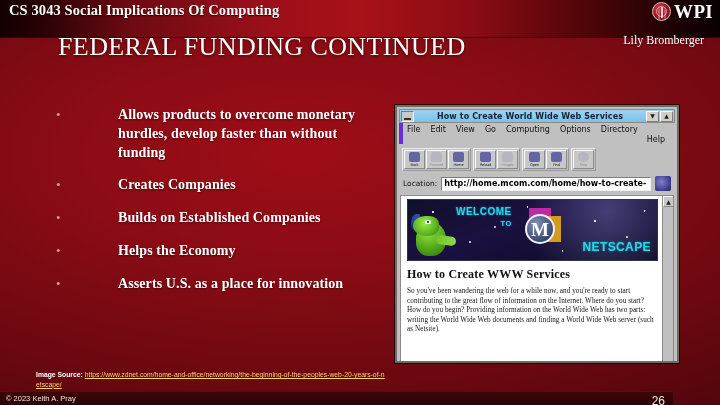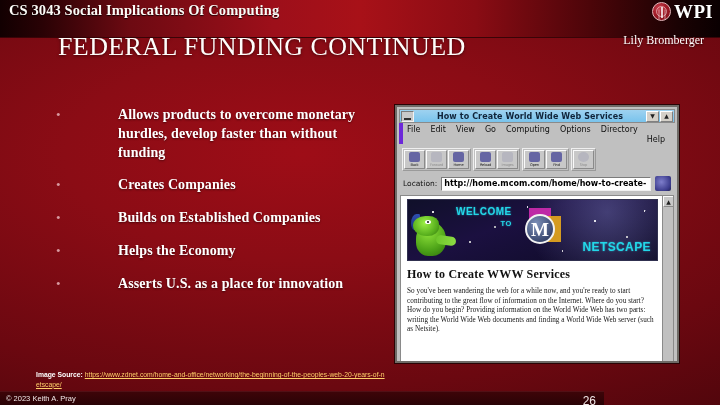--- a/index.html
+++ b/index.html
@@ -308,21 +308,21 @@
   .source {
     position:absolute; left:36px; top:370px; width:350px;
     font-family:"Liberation Sans", sans-serif;
     font-size:6.8px; color:#ffffff; line-height:9.5px;
   }
   .source b { font-weight:bold; }
   .source a { color:#ffd06b; text-decoration:underline; word-break:break-all; }
 
   
   .footer {
-    position:absolute; left:0; bottom:0; width:604px; height:14px;
+    position:absolute; left:0; bottom:0; width:673px; height:14px;
     background:linear-gradient(180deg,#3d0408 0%,#2a0306 100%);
     border-top:1px solid #521016;
     padding-left:21px;
   }
   .footer-left {
     position:absolute; left:6px; top:2px;
     font-family:"Liberation Sans", sans-serif;
     font-size:7.5px; color:#f0e6e6;
   }
   .footer-right {

